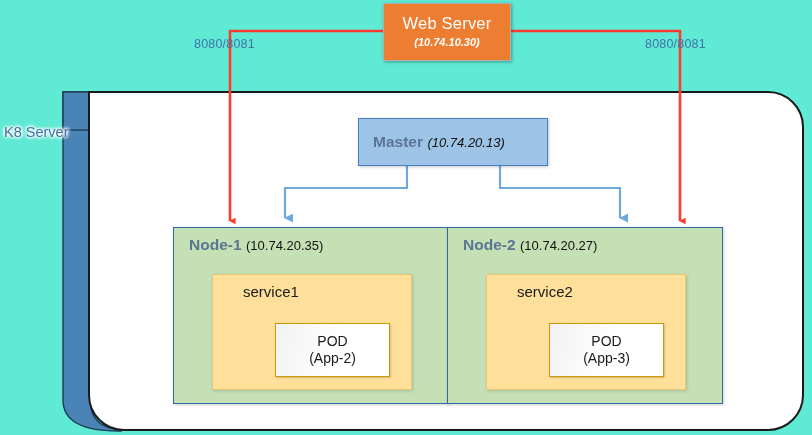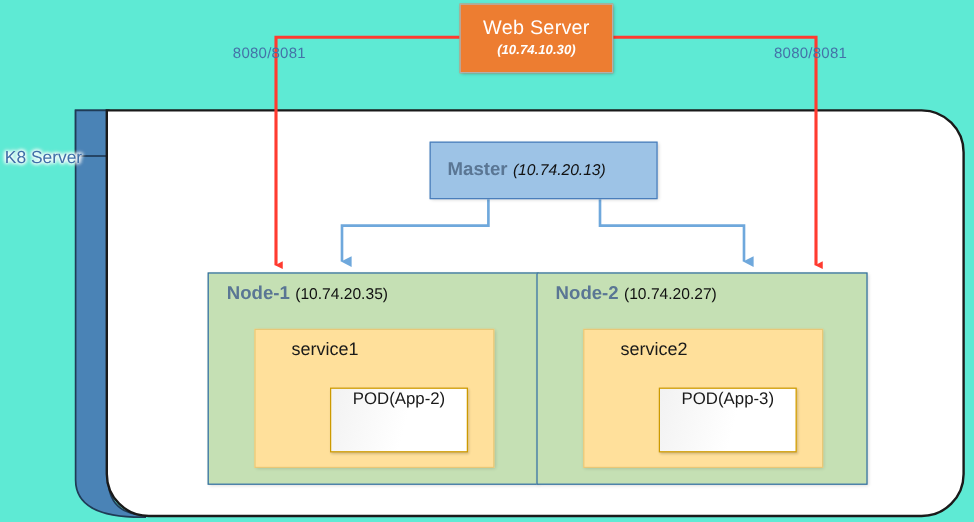--- a/index.html
+++ b/index.html
@@ -178,22 +178,22 @@
     position: absolute;
     left: 62px;
     top: 48px;
     width: 115px;
     height: 54px;
     background: linear-gradient(105deg,#f2f2f2 0%, #ffffff 55%);
     border: 1px solid #CC9A00;
     box-shadow: 1px 1px 2px rgba(0,0,0,0.18);
     box-sizing: border-box;
     display: flex;
-    flex-direction: row;
-    align-items: flex-start;
+    flex-direction: column;
+    align-items: center;
     justify-content: center;
     line-height: 17px;
   }
   .pod div {
     font-size: 14px;
     color: #1a1a1a;
   }
 </style>
 </head>
 <body>

